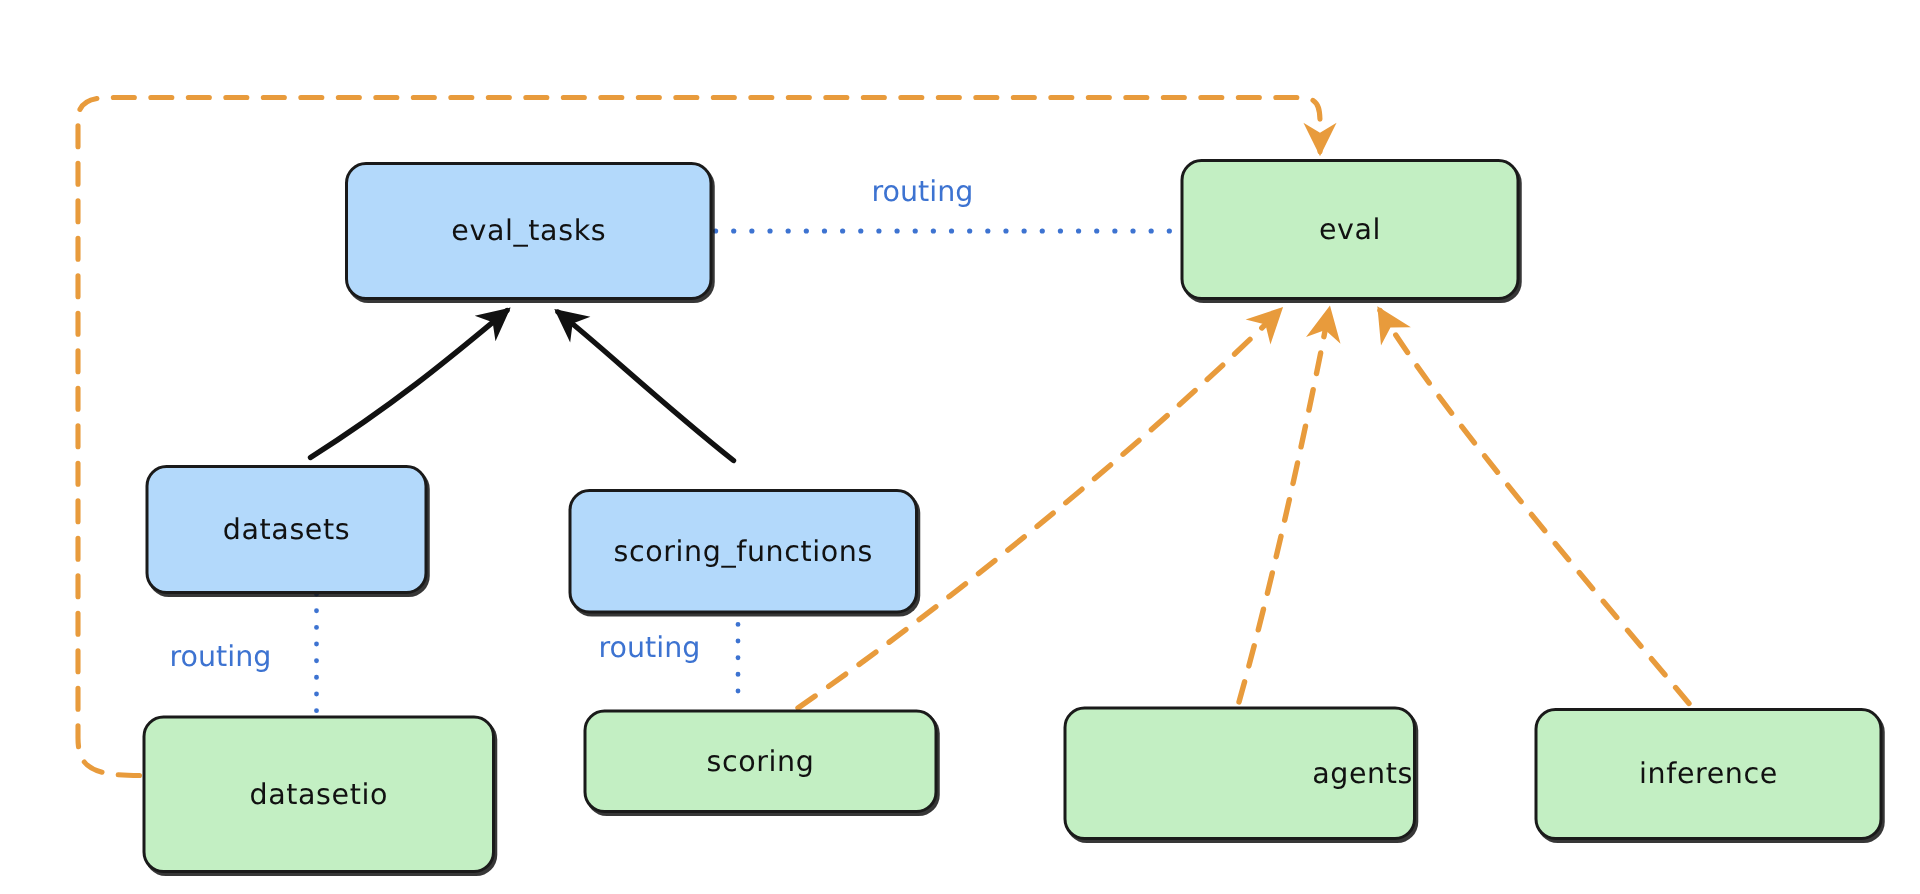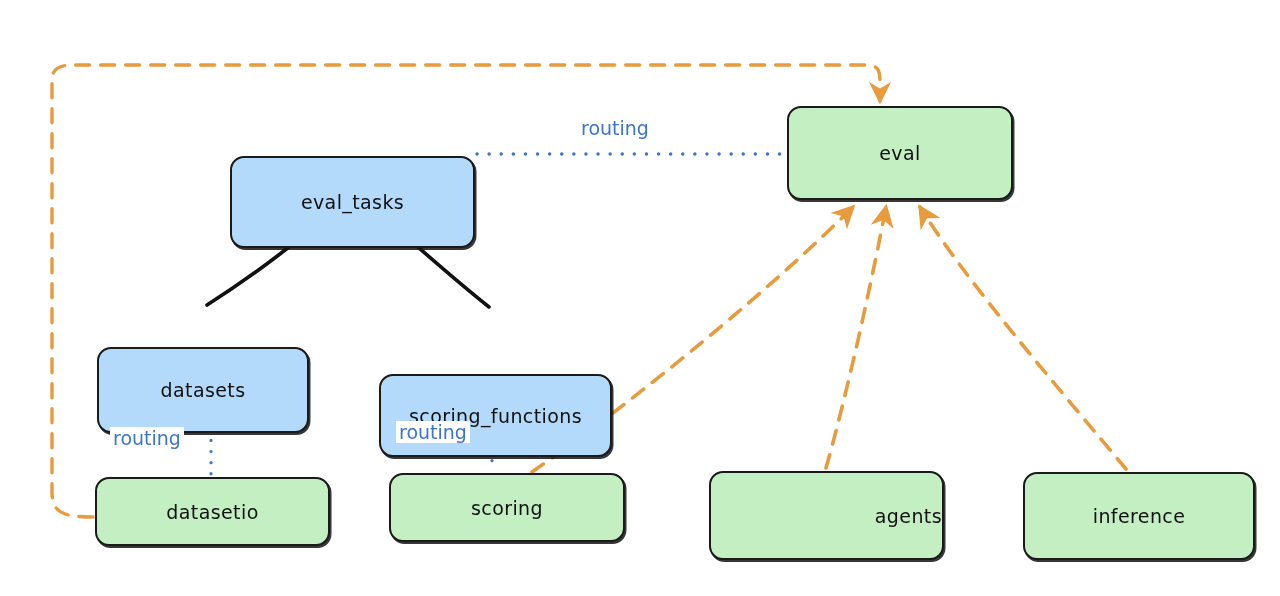--- a/index.html
+++ b/index.html
@@ -31,21 +31,21 @@
     border-radius: 14px;
     display: flex;
     align-items: center;
     justify-content: center;
     font-family: "DejaVu Sans", sans-serif;
     font-size: 19px;
     color: #111111;
     letter-spacing: 0.4px;
     box-shadow: 1.5px 2px 0 rgba(20,20,20,0.85);
   }
-  .node.blue  { background: #b3d9fb; margin-top: 48px; }
+  .node.blue  { background: #b3d9fb; }
   .node.green { background: #c3efc3; }
 
   .edge-label {
     position: absolute;
     font-family: "DejaVu Sans", sans-serif;
     font-size: 19px;
     color: #3d73d1;
     white-space: nowrap;
     background: #ffffff;
     padding: 0 3px;
@@ -109,29 +109,29 @@
   </svg>
 
   <div class="node blue" style="left:230px; top:108px; width:245px; height:92px;">
     <span>eval_tasks</span>
   </div>
 
   <div class="node green" style="left:787px; top:106px; width:226px; height:94px;">
     <span>eval</span>
   </div>
 
-  <div class="node blue" style="left:97px; top:299px; width:212px; height:86px;">
+  <div class="node blue" style="left:97px; top:310px; width:188px; height:86px;">
     <span>datasets</span>
   </div>
 
   <div class="node blue" style="left:379px; top:326px; width:233px; height:83px;">
     <span>scoring_functions</span>
   </div>
 
-  <div class="node green" style="left:95px; top:477px; width:235px; height:69px;">
+  <div class="node green" style="left:95px; top:477px; width:235px; height:105px;">
     <span>datasetio</span>
   </div>
 
   <div class="node green" style="left:389px; top:473px; width:236px; height:69px;">
     <span>scoring</span>
   </div>
 
   <div class="node green" style="left:709px; top:471px; width:235px; height:89px;justify-content:flex-end;">
     <span>agents</span>
   </div>

